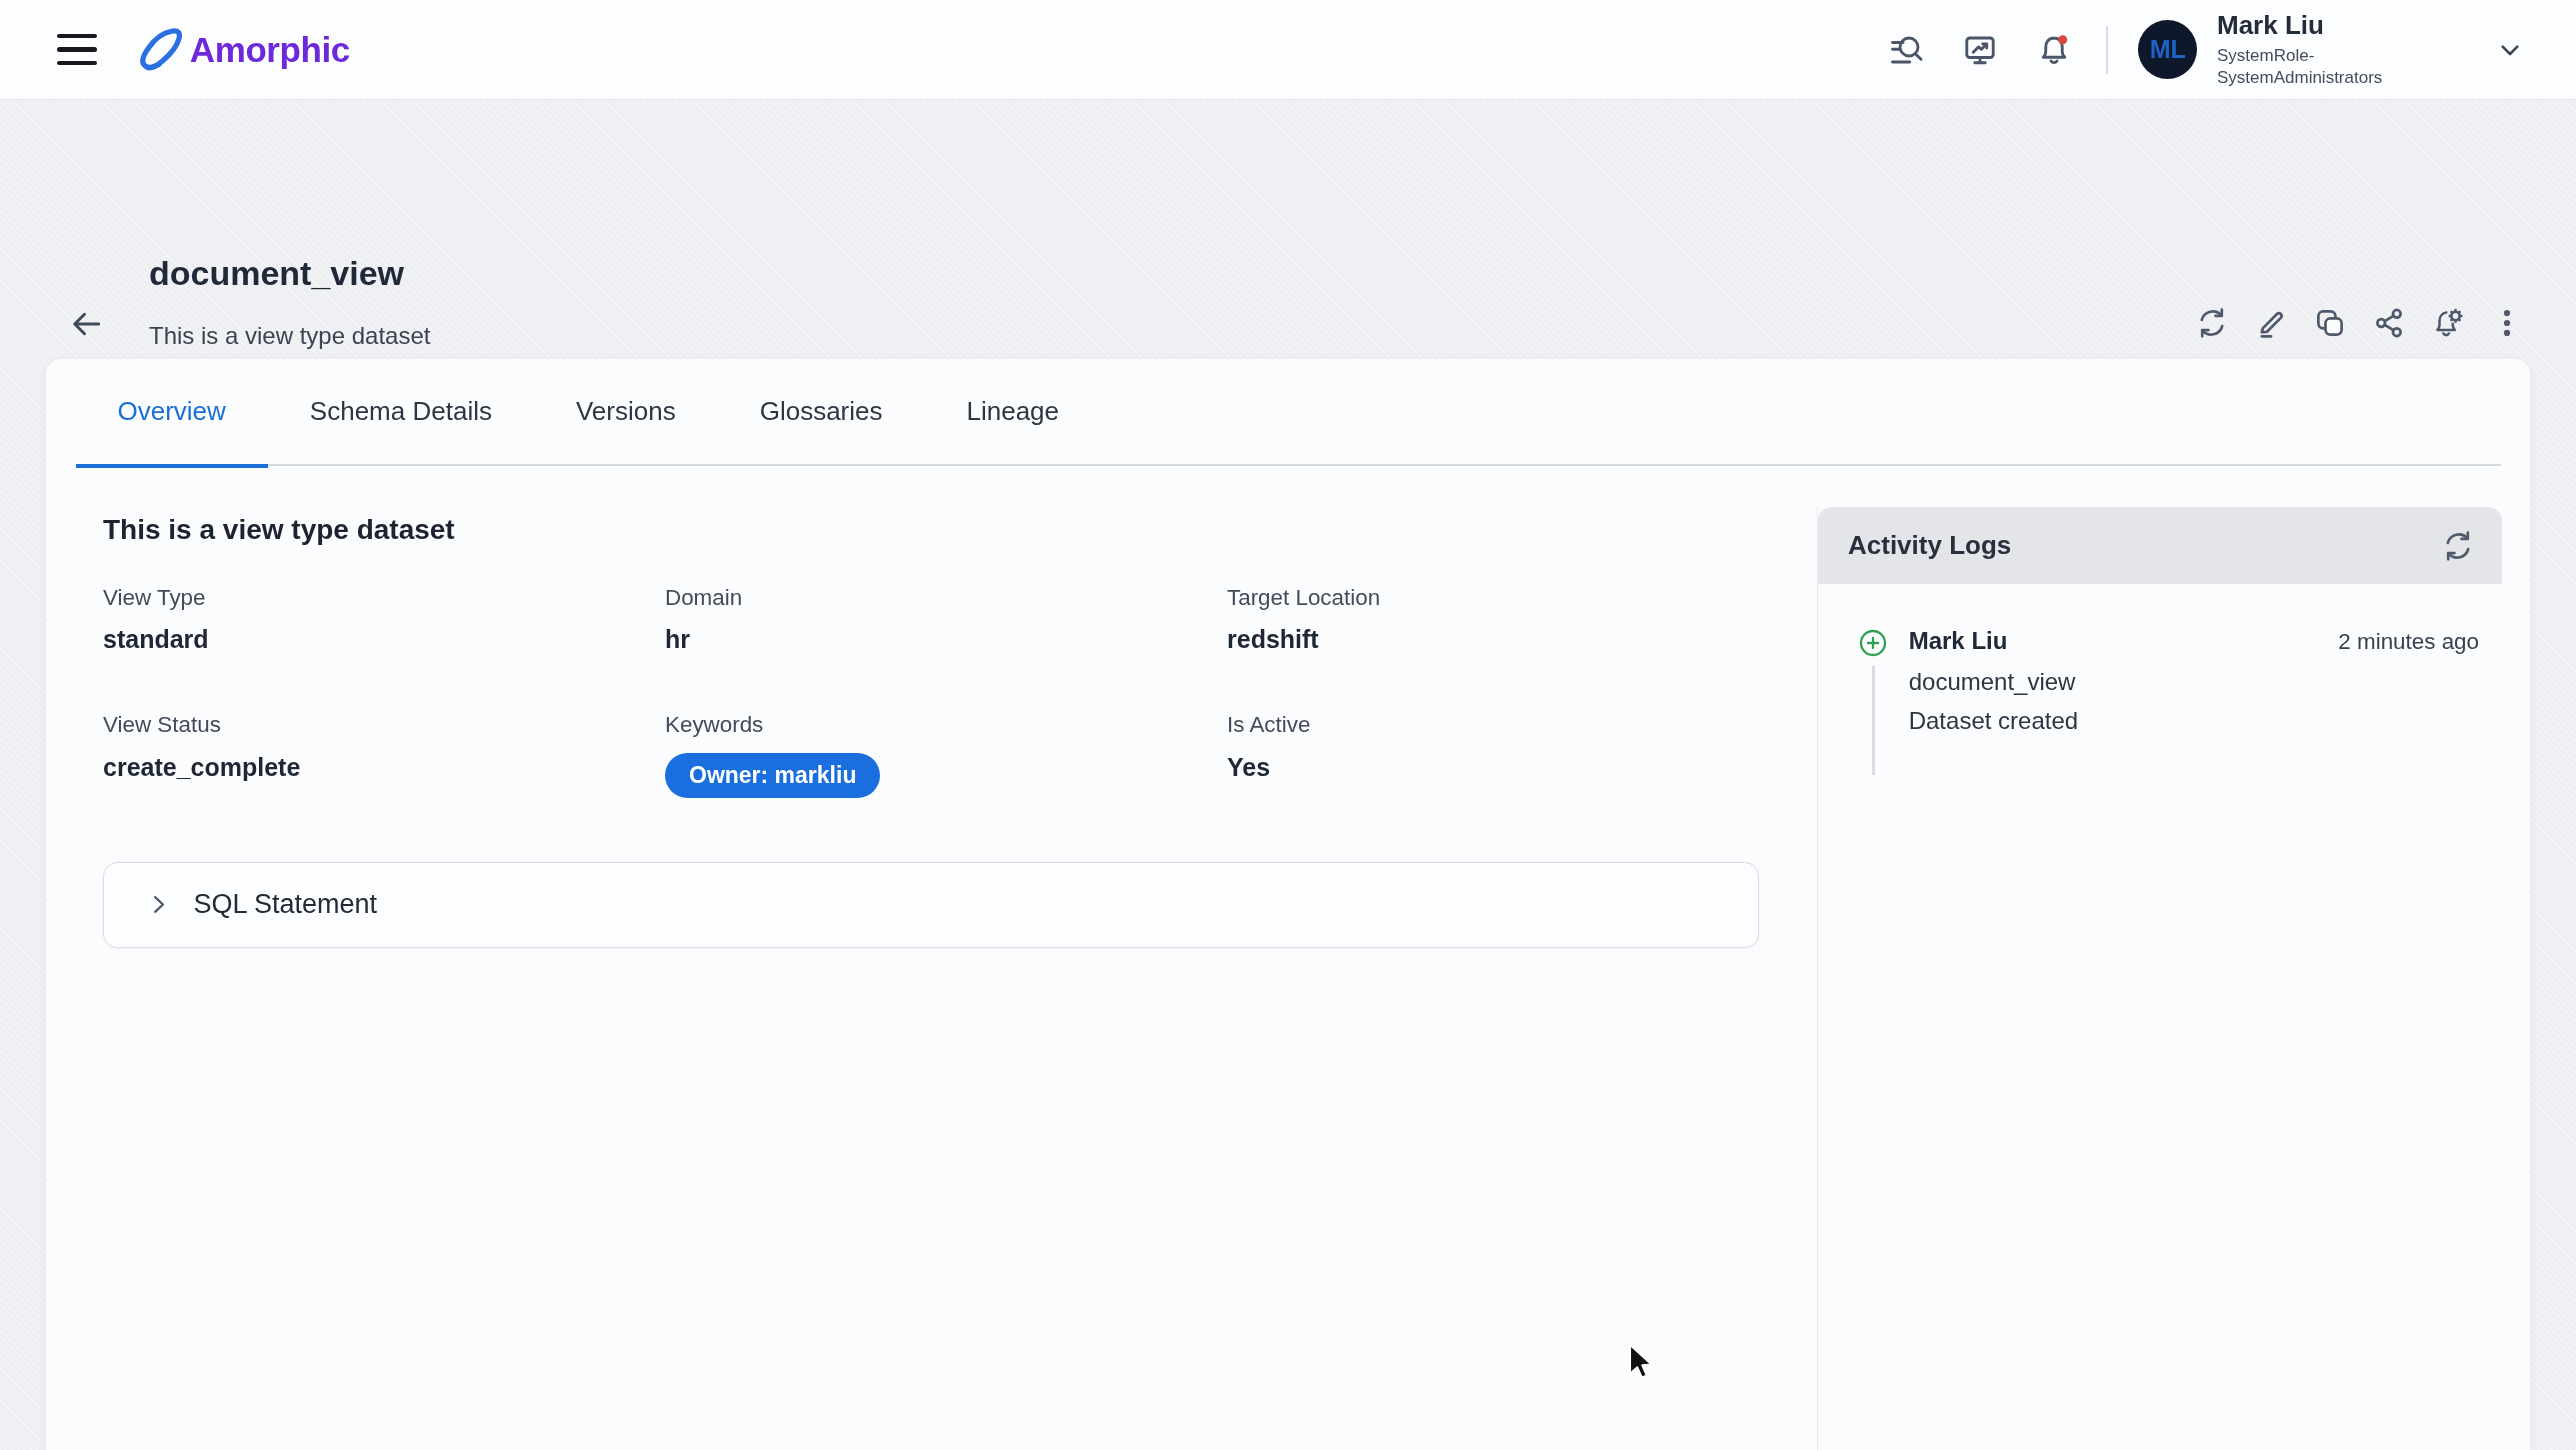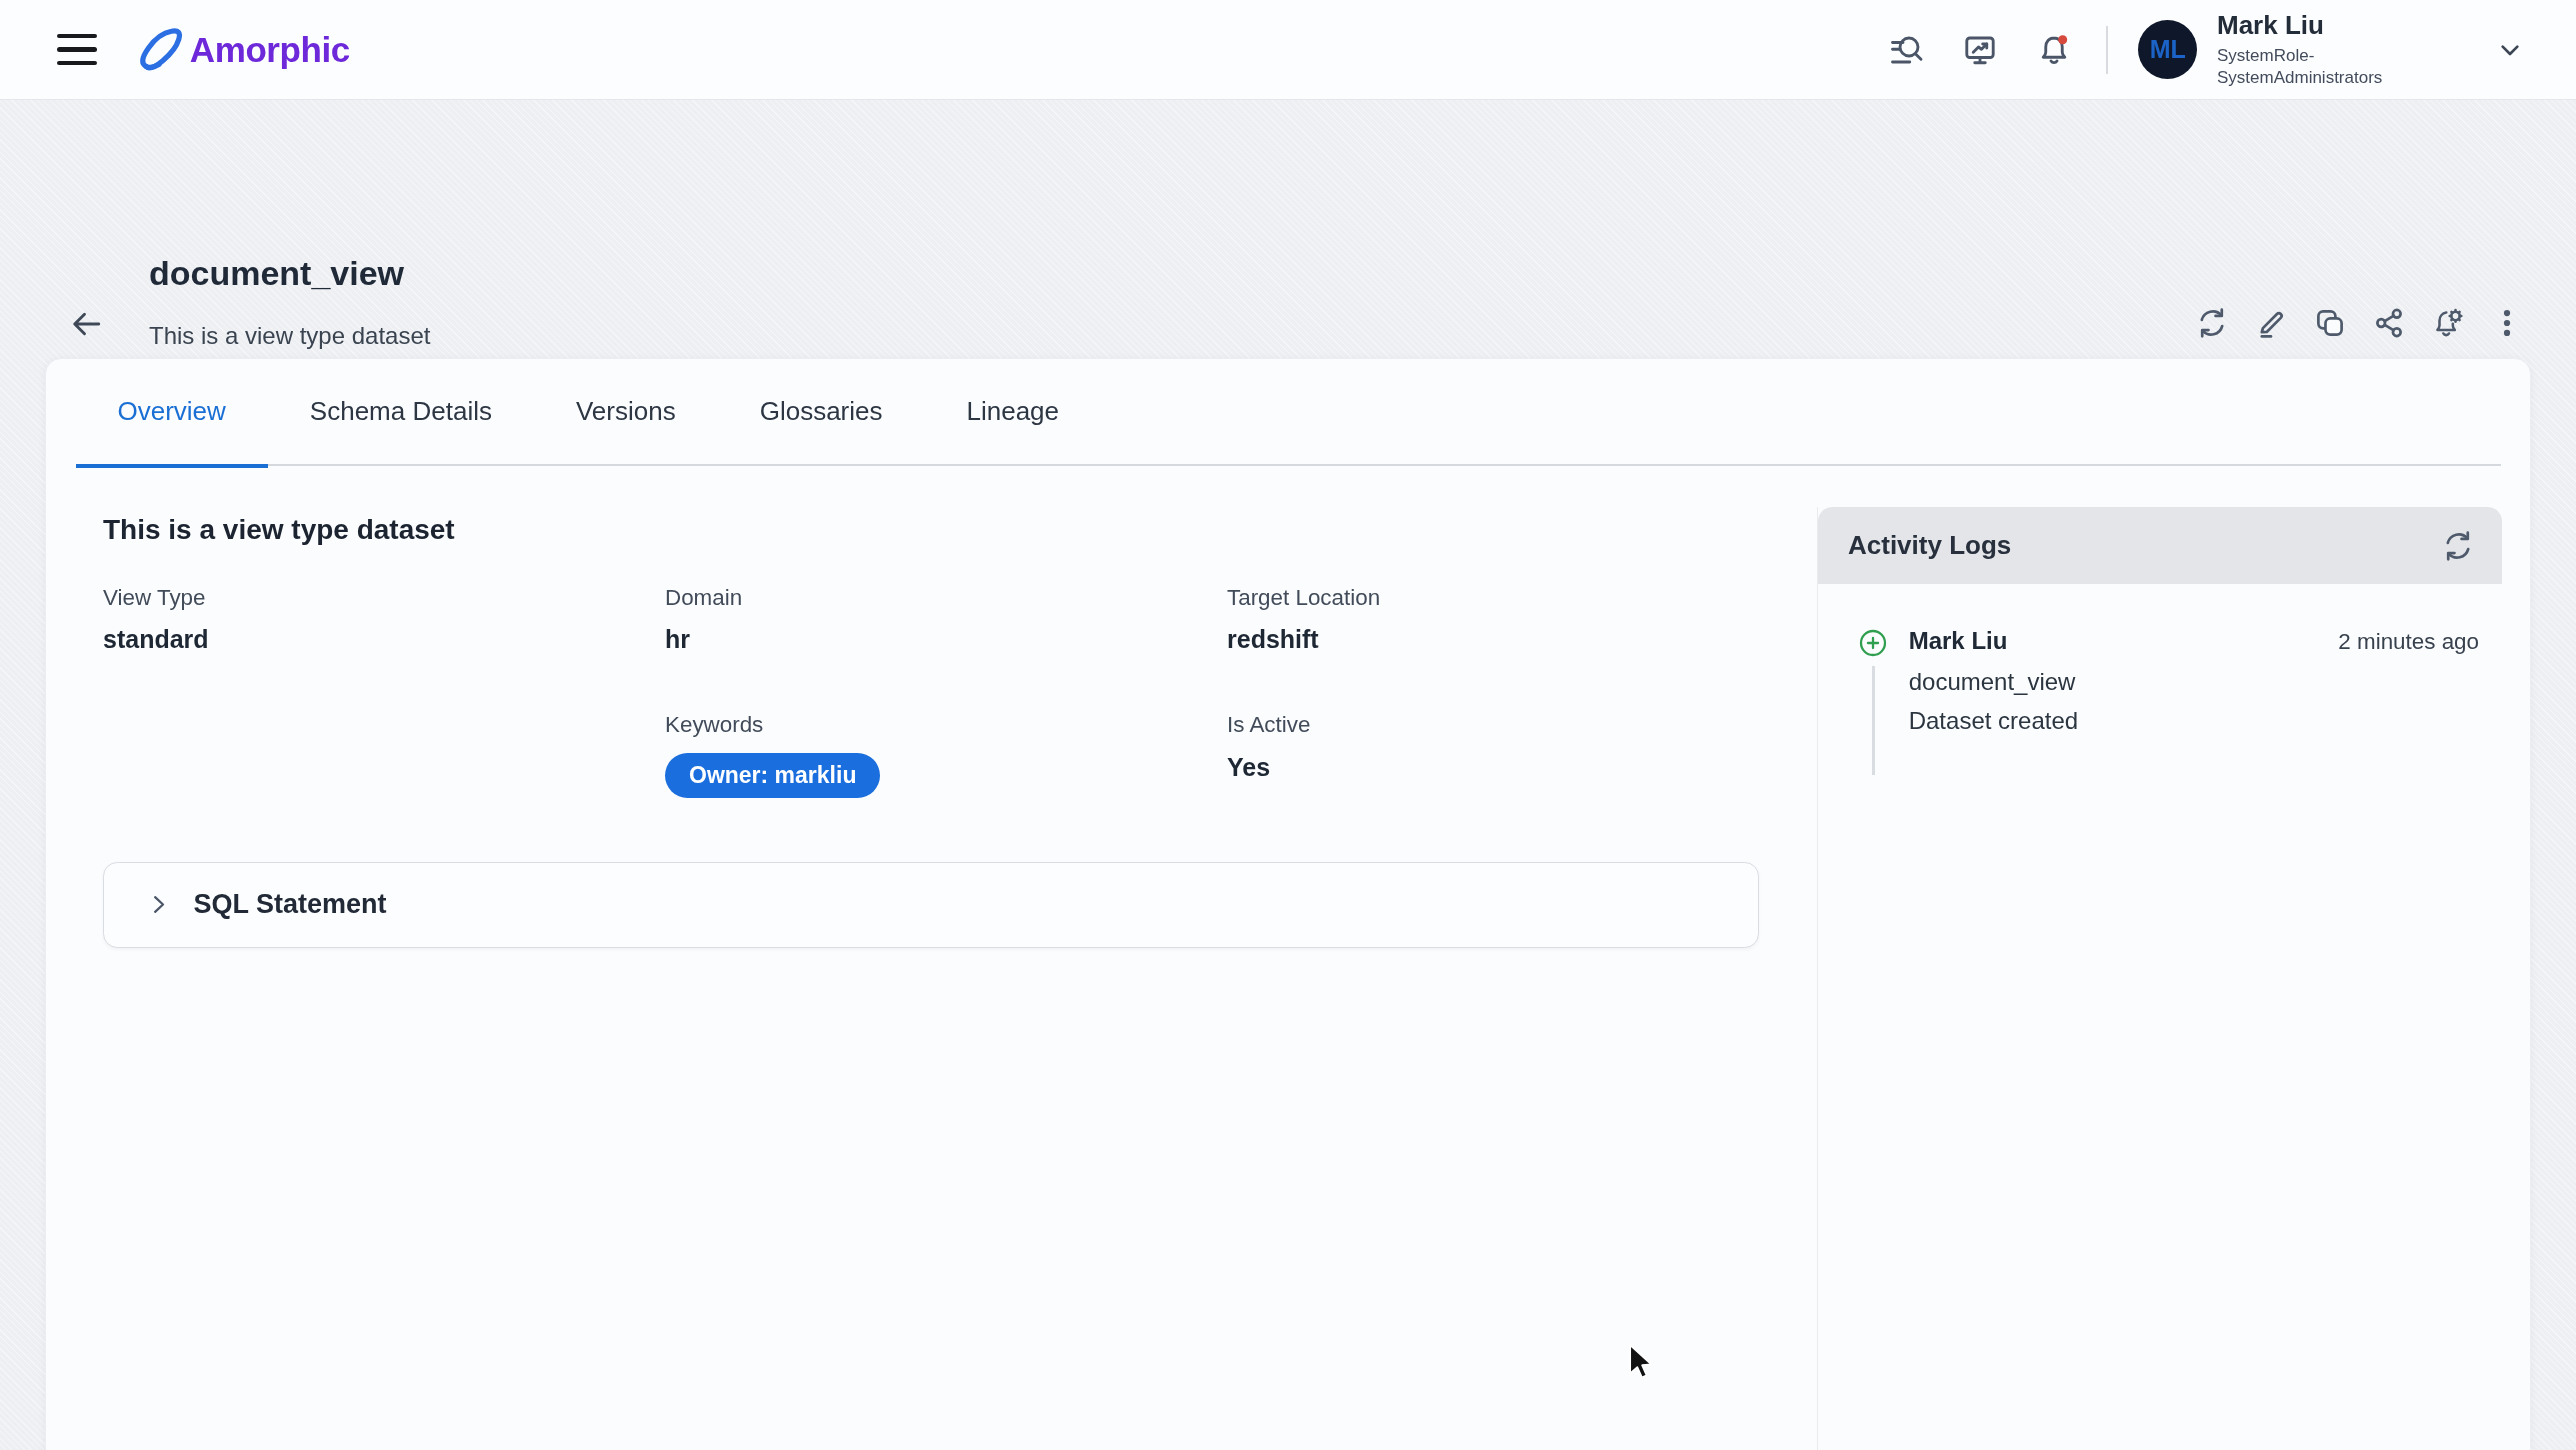--- a/index.html
+++ b/index.html
@@ -56,21 +56,21 @@
   .f-label { font-size:22.4px; color:#414b59; margin-bottom:14.3px; }
   .f-value { font-size:25px; font-weight:600; color:#1e2734; }
   .pill { display:inline-block; padding:9px 24px; border-radius:25px; color:#ffffff;
     font-size:23px; font-weight:700; background:#1a6edd; }
   .stewards-row { display:flex; align-items:center; gap:12.5px; }
   .plus-btn { width:47px; height:47px; border-radius:50%; background:#e9ecf0;
     display:flex; align-items:center; justify-content:center; }
   .sql-box { margin-top:64px; width:1656px; height:86px; background:#fcfdff;
     border:1.8px solid #d9dce2; border-radius:14.3px; box-shadow:0 1.8px 3.6px rgba(0,0,0,.04);
     display:flex; align-items:center; padding-left:41px; }
-  .sql-label { margin-left:21.5px; font-size:27px; font-weight:700; color:#212a36;text-align:right; }
+  .sql-label { margin-left:21.5px; font-size:27px; font-weight:400; color:#212a36;text-align:right; }
 
   
   .activity-panel { position:absolute; left:1771px; top:148px; right:28px; bottom:0;
     border-left:1.8px solid #e9ebee; }
   .panel-header { height:77px; background:#e3e5e9; border-radius:14.3px 14.3px 0 0;
     display:flex; align-items:center; padding:0 27px 0 30px;justify-content:flex-end; }
   .panel-title { font-size:26px; font-weight:700; color:#27303c; }
   .panel-refresh { margin-left:auto; color:#4e5a6b; }
   .panel-body { position:relative; padding:43px 23px 0 39px; }
   .timeline-rail { position:absolute; left:54px; top:82px; width:2.7px; height:109px; background:#d9dce1; }
@@ -240,20 +240,24 @@
         <div class="f-value">standard</div>
       </div>
       <div style="grid-column:2;grid-row:1;">
         <div class="f-label">Domain</div>
         <div class="f-value">hr</div>
       </div>
       <div style="grid-column:3;grid-row:1;">
         <div class="f-label">Target Location</div>
         <div class="f-value">redshift</div>
       </div>
+      <div style="grid-column:1;grid-row:2;">
+        <div class="f-label">View Status</div>
+        <div class="f-value">create_complete</div>
+      </div>
       <div style="grid-column:2;grid-row:2;">
         <div class="f-label">Keywords</div>
         <div>
           <span class="pill" title="Owner: markliu" style="background: rgb(26, 110, 221);">Owner: markliu</span>
         </div>
       </div>
       <div style="grid-column:3;grid-row:2;">
         <div class="f-label">Is Active</div>
         <div class="f-value">Yes</div>
       </div>

